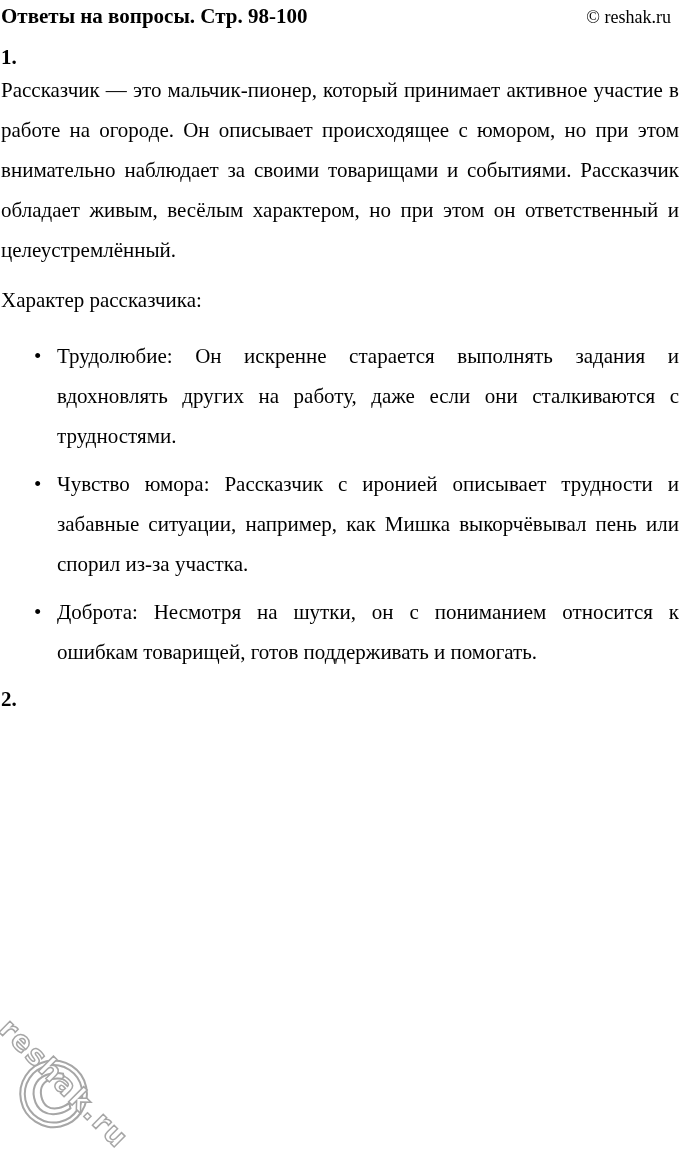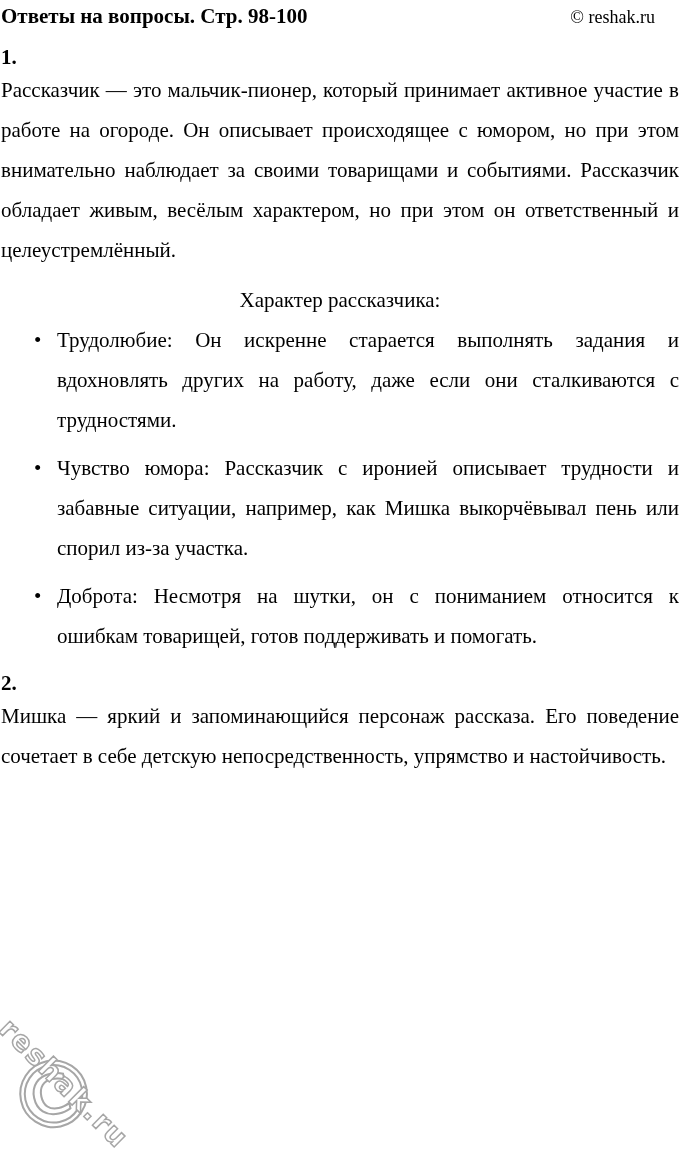--- a/index.html
+++ b/index.html
@@ -23,21 +23,21 @@
   .content {
     position: relative;
     z-index: 1;
     padding: 3px 1px 0 1px;
   }
   .header-row {
     display: flex;
     justify-content: space-between;
     align-items: baseline;
     line-height: 26px;
-    padding-right: 24px;
+    padding-right: 8px;
   }
   .header-title {
     font-weight: bold;
     font-size: 21px;
     white-space: nowrap;
   }
   .header-copyright {
     font-size: 18px;
     font-weight: normal;
     white-space: nowrap;
@@ -51,32 +51,32 @@
   .body-par {
     margin: 0 0 0 0;
     font-size: 21px;
     line-height: 40px;
     text-align: justify;
   }
   .list-title {
     margin: 10px 0 0 0;
     font-size: 21px;
     line-height: 40px;
-    text-align: center;
+    text-align: left;
   }
   .bullet-item {
     position: relative;
     margin: 8px 0 0 0;
     padding-left: 56px;
     font-size: 21px;
     line-height: 40px;
     text-align: justify;
   }
   .bullet-item.first {
-    margin-top: 0;
+    margin-top: 16px;
   }
   .bullet-item::before {
     content: "\2022";
     position: absolute;
     left: 33px;
     top: 0;
     font-size: 21px;
     line-height: 40px;
   }
   
@@ -144,17 +144,16 @@
     <div class="bullet-item">
       <span>Чувство юмора: Рассказчик с иронией описывает трудности и забавные ситуации, например, как Мишка выкорчёвывал пень или спорил из-за участка.</span>
     </div>
     <div class="bullet-item">
       <span>Доброта: Несмотря на шутки, он с пониманием относится к ошибкам товарищей, готов поддерживать и помогать.</span>
     </div>
 
 
     <div class="section-number">2.</div>
 
-    <p class="body-par">Мишка — яркий и запоминающийся персонаж рассказа. Его поведение сочетает в себе детскую непосредственность, упрямство и настойчивость.</p>
 
 
   </div>
 </div>
 
 </body></html>

